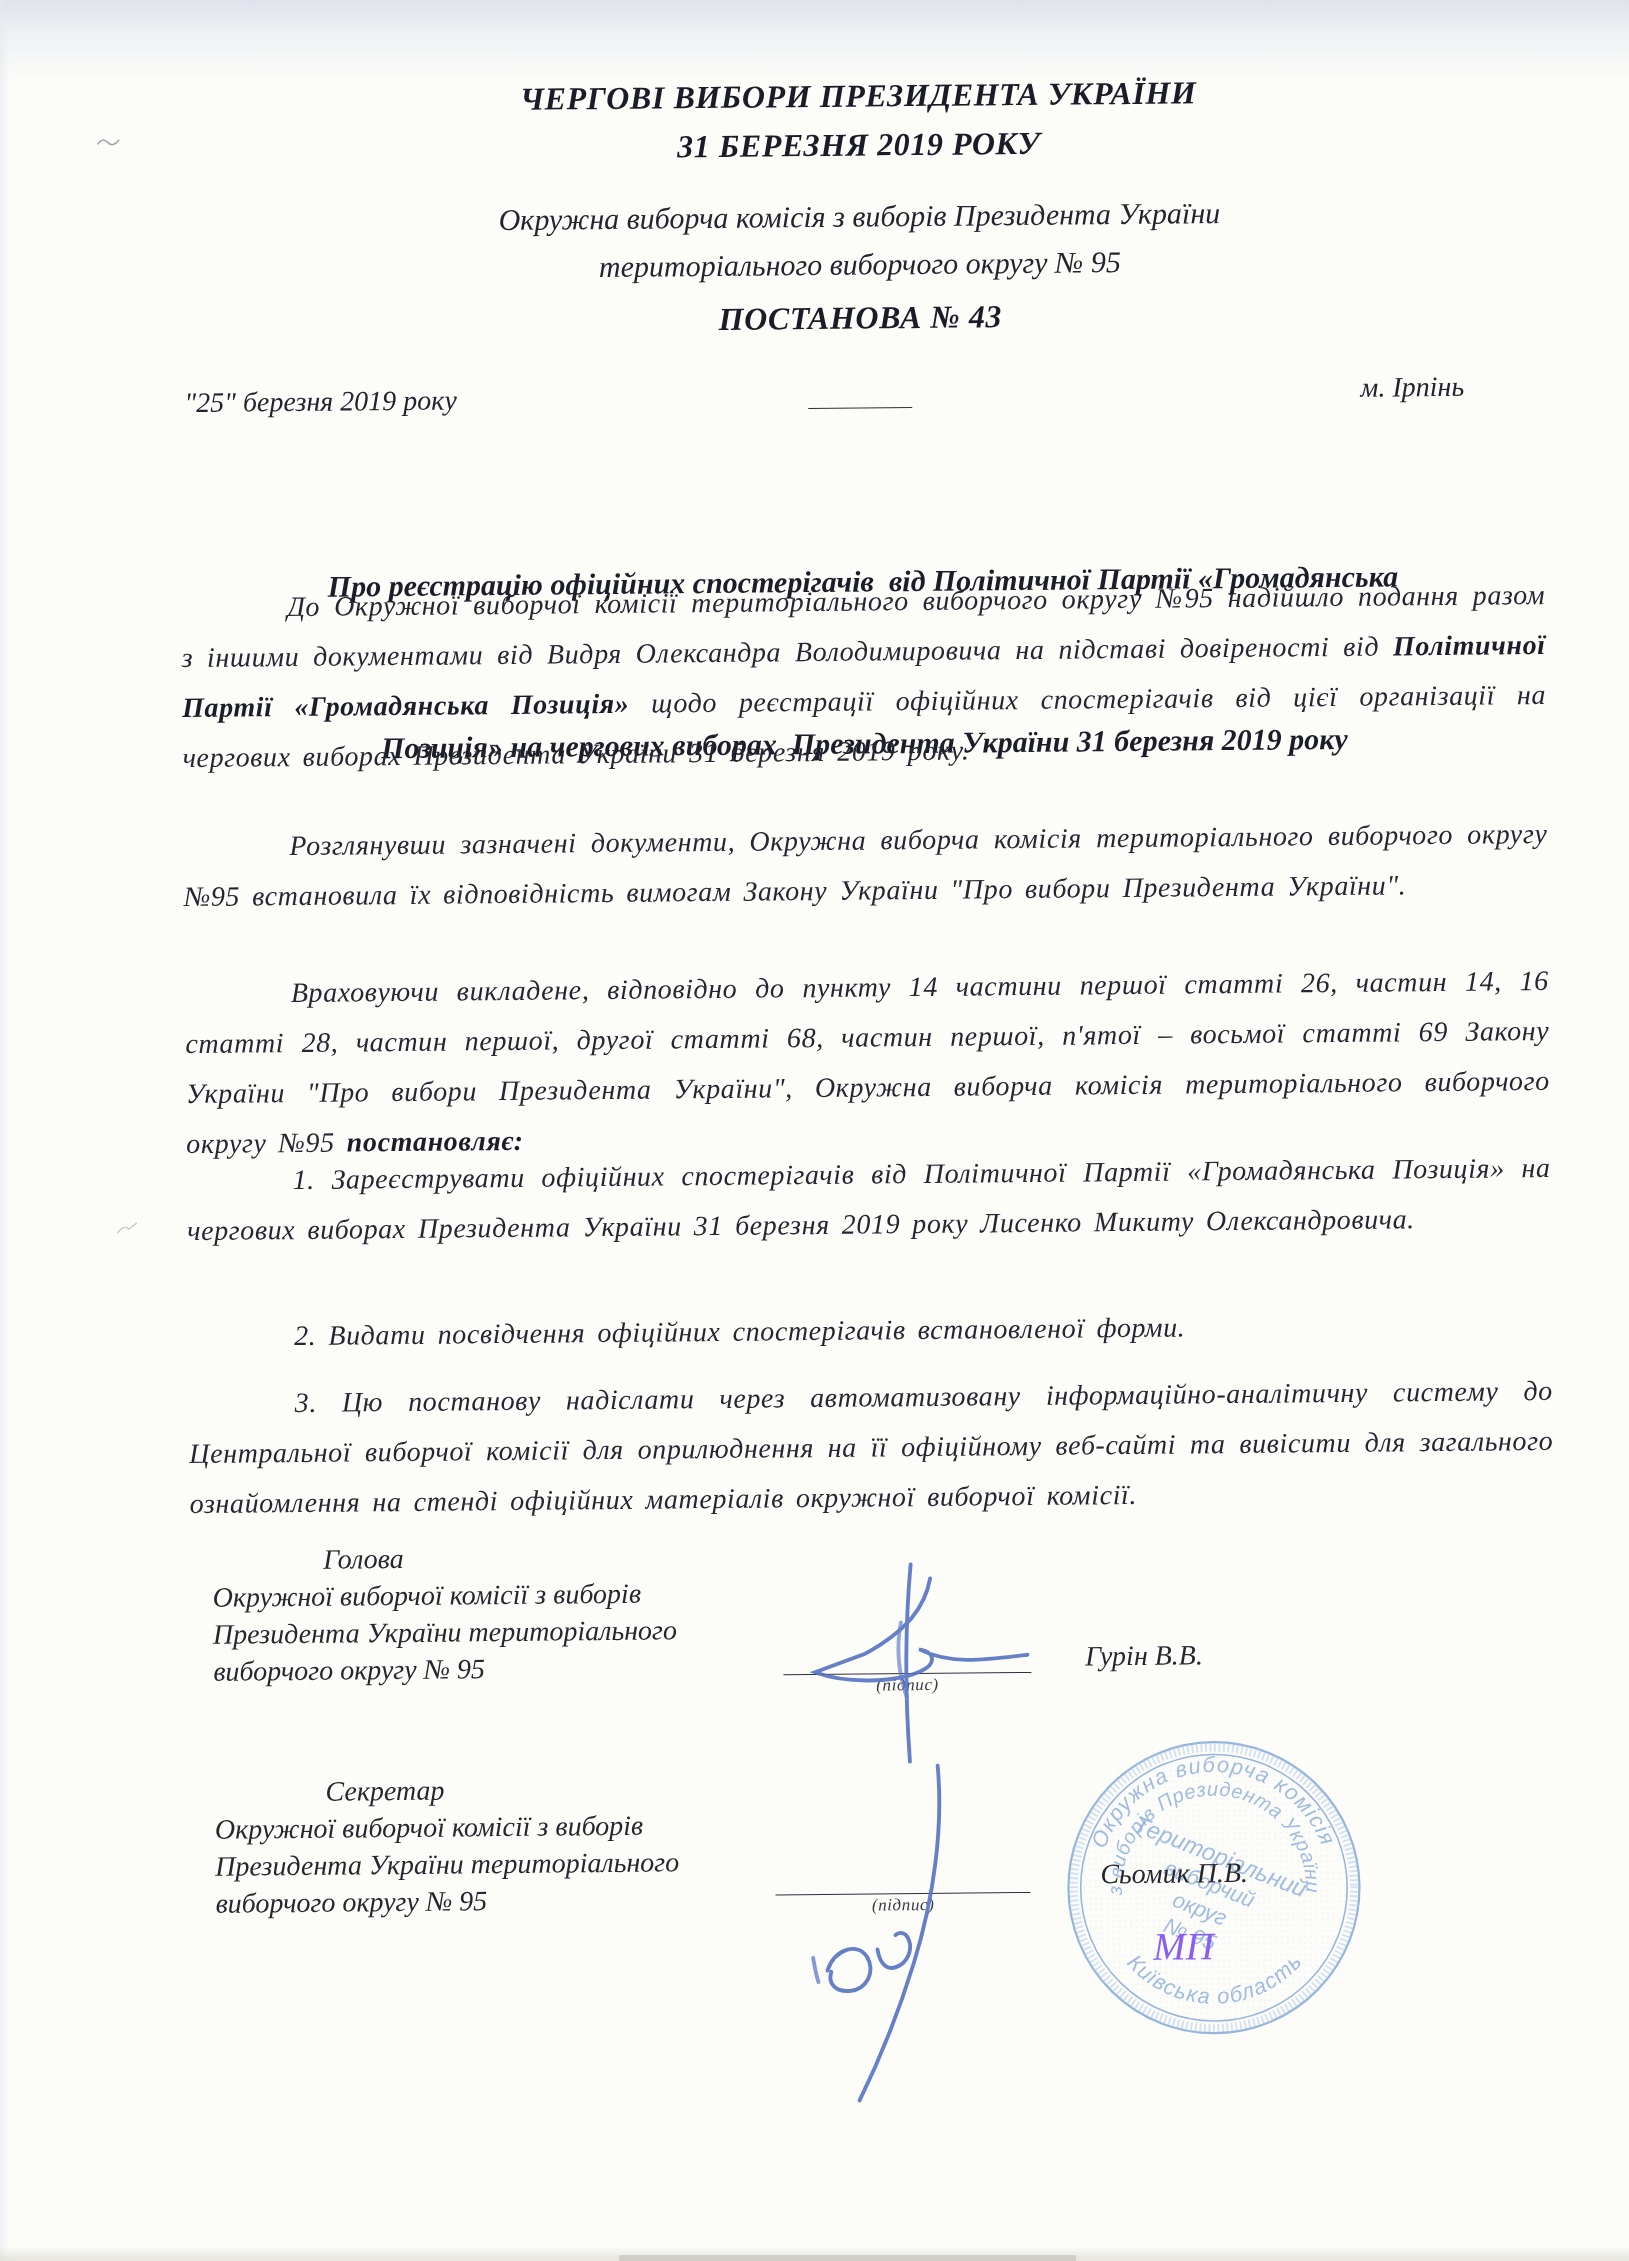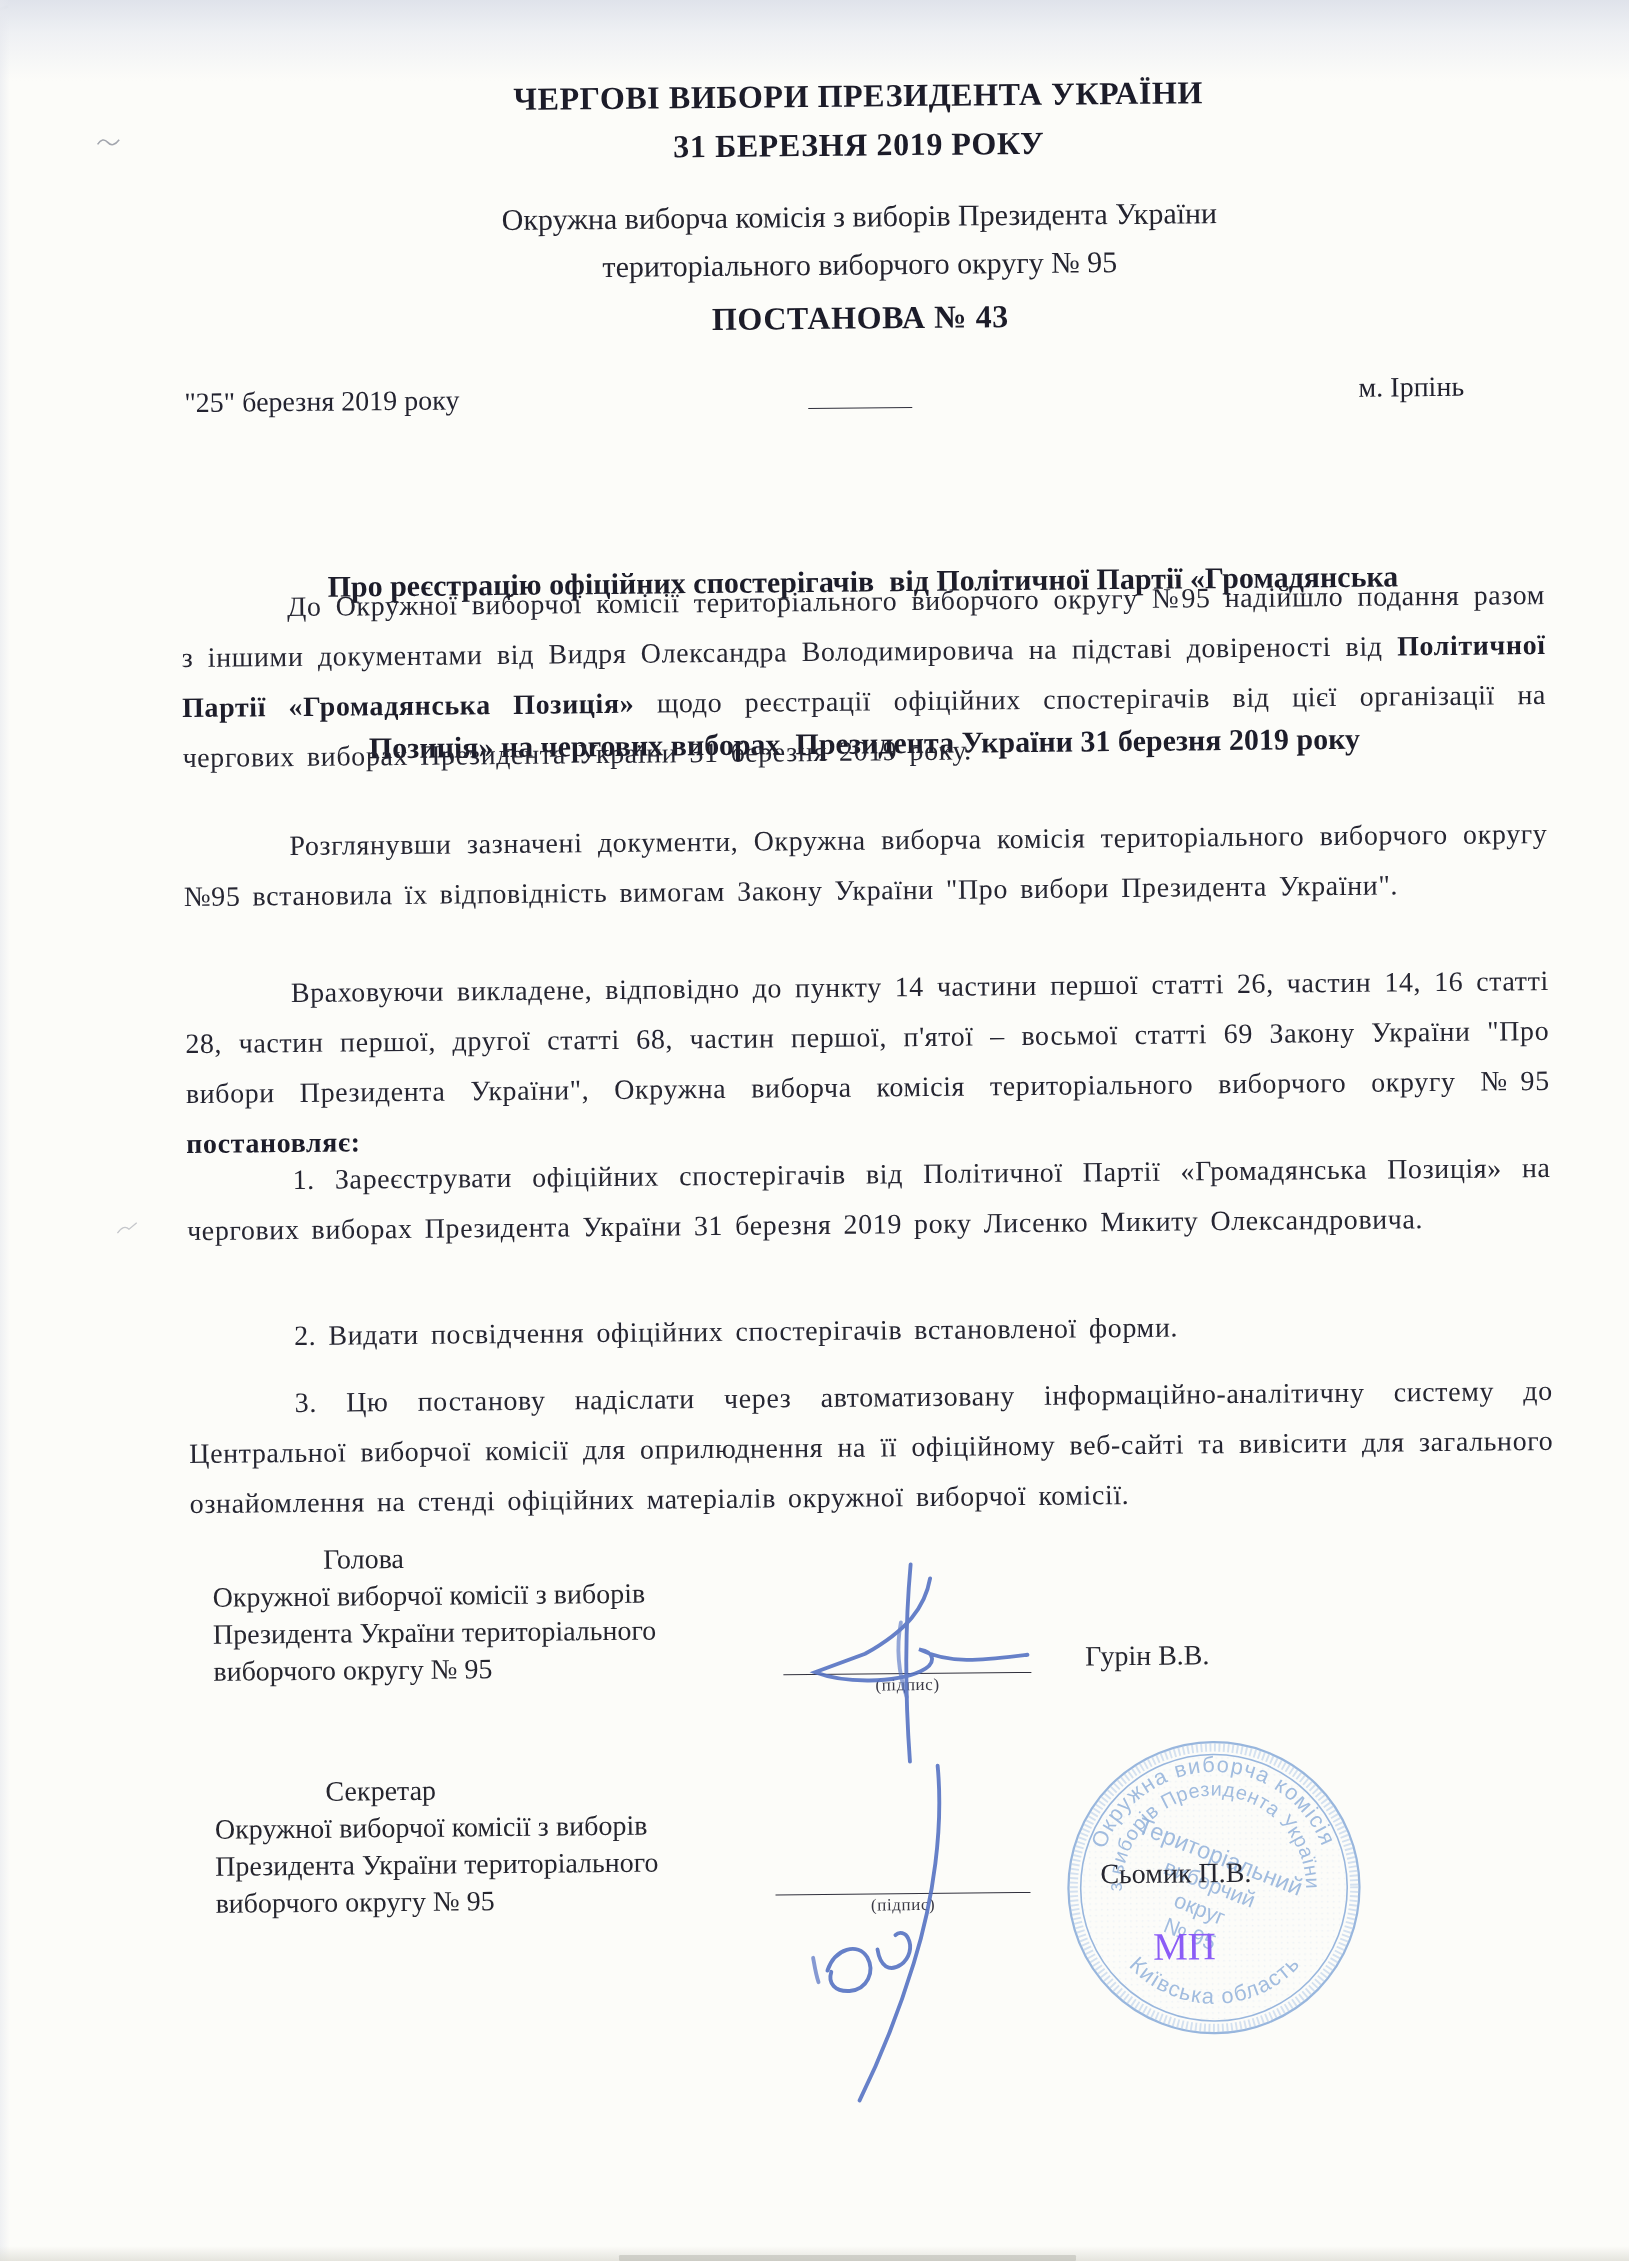--- a/index.html
+++ b/index.html
@@ -1,20 +1,21 @@
 <!DOCTYPE html>
 <html lang="uk" style="font-size:10.3px"><head>
 <meta charset="utf-8">
 <style>
   html,body{margin:0;padding:0;background:#ffffff;}
   .page{
     position:relative;width:1630px;height:2261px;
     background:#fcfcf9;overflow:hidden;
     font-family:"Liberation Serif","DejaVu Serif",serif;
     color:#232330;
+    font-style:italic;
   }
   
   .edge-top{position:absolute;top:0;left:0;right:0;height:81px;
     background:linear-gradient(180deg,#dce0e9 0%,#edeff3 40%,rgba(252,252,249,0) 100%);
     opacity:.9;pointer-events:none;}
   .edge-left{position:absolute;top:0;left:0;bottom:0;width:10.3px;
     background:linear-gradient(90deg,#e6e8ee,rgba(252,252,249,0));opacity:.6;}
   .edge-bottom{position:absolute;bottom:0;left:0;right:0;height:15.5px;
     background:linear-gradient(0deg,#dddcd4,rgba(252,252,249,0));opacity:.75;}
   .edge-bottom-dark{position:absolute;bottom:0;left:38%;width:28%;height:5.8px;

